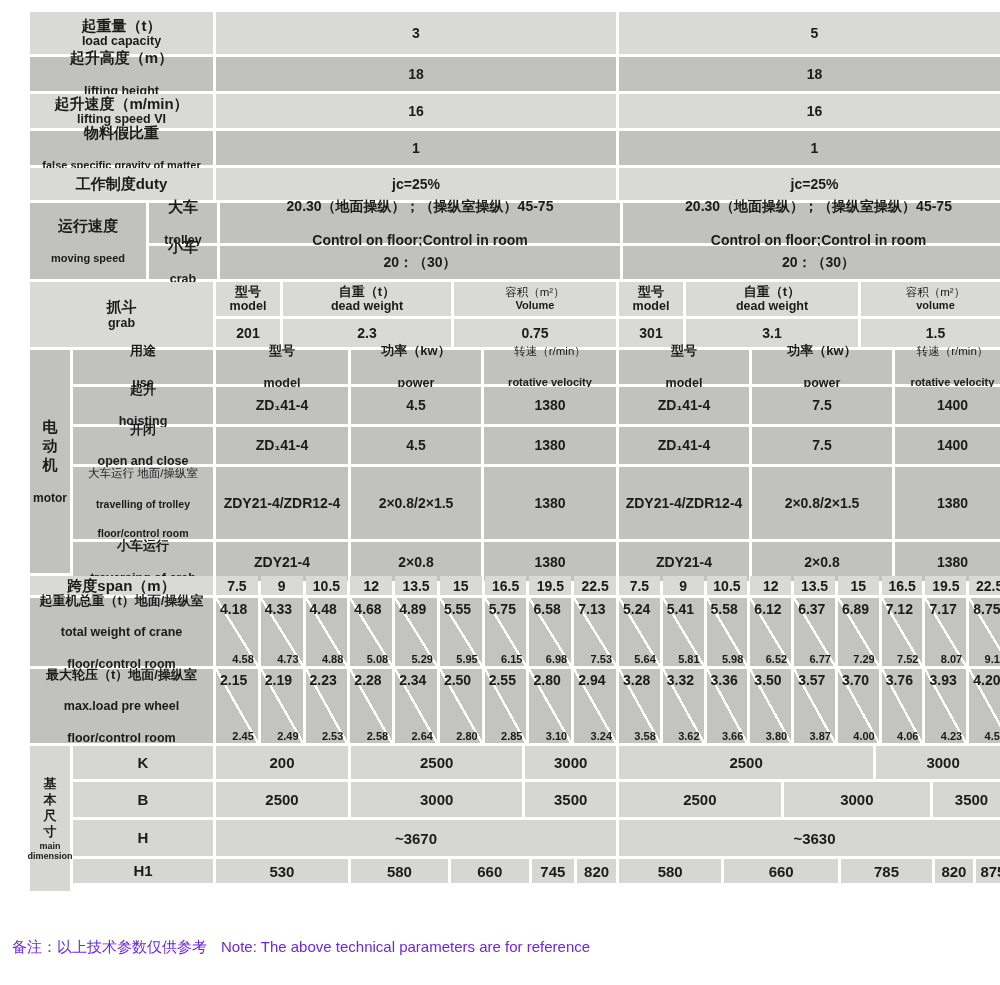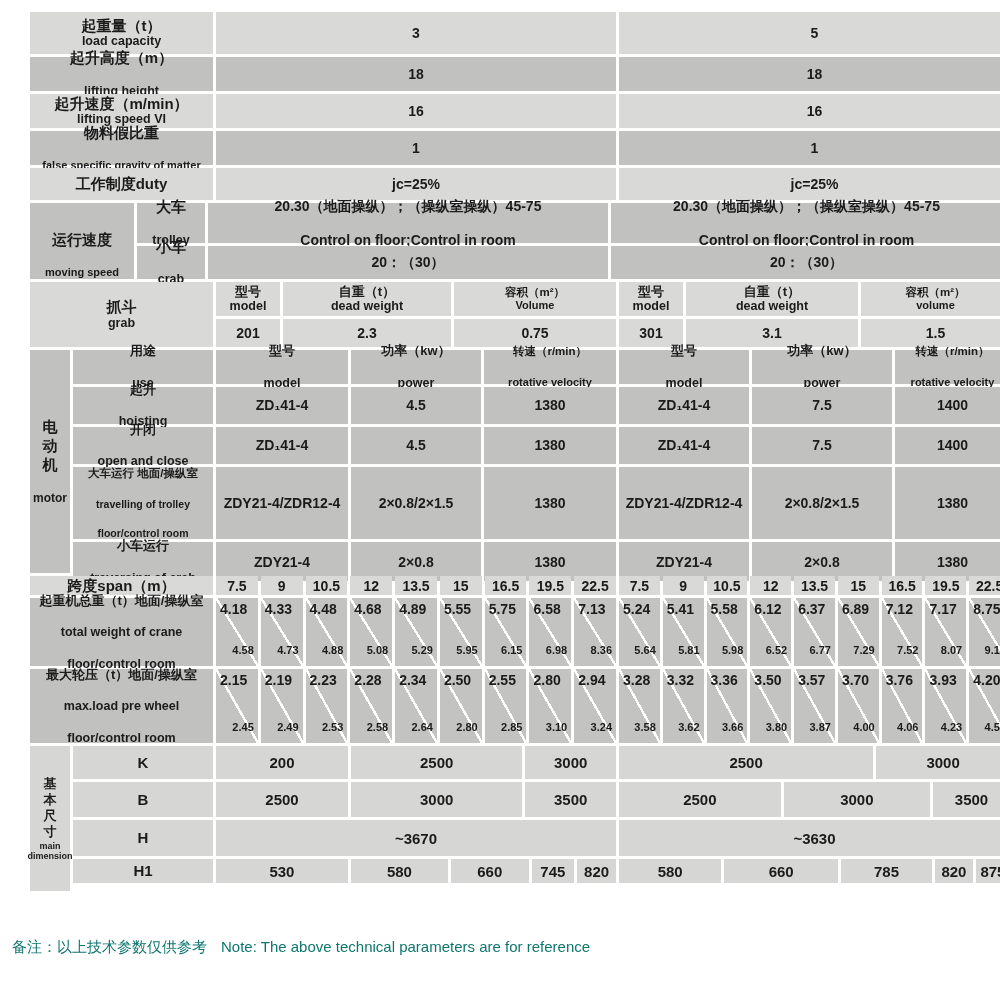--- a/index.html
+++ b/index.html
@@ -17,54 +17,54 @@
         text-align:center;line-height:1.18;min-width:0;}
   .cells{display:flex;gap:3px;min-width:0;}
   
   .bgA{background:#d9d9d8;} 
   .bgB{background:#c1c1c0;gap:17px;} 
   .bgC{background:#d6d6d5;} 
   
   .w-label{width:183px;flex:none;}
   .half-l{width:400px;flex:none;}
   .half-r{width:391px;flex:none;}
-  .w-ms1{width:104px;flex:none;justify-content:flex-end;}
+  .w-ms1{width:116px;flex:none;}
   .w-ms2{width:68px;flex:none;}
   .w-m0{width:40px;flex:none;}
   .w-use{width:140px;flex:none;}
   .gm-l{width:64px;flex:none;}  .gd-l{width:168px;flex:none;} .gv-l{width:162px;flex:none;}
   .gm-r{width:64px;flex:none;}  .gd-r{width:172px;flex:none;} .gv-r{width:149px;flex:none;}
   .mm-l{width:132px;flex:none;} .mp-l{width:130px;flex:none;} .mv-l{width:132px;flex:none;}
   .mm-r{width:130px;flex:none;} .mp-r{width:140px;flex:none;} .mv-r{width:115px;flex:none;}
   
   .zh{font-size:15px;font-weight:bold;}
   .zh-s{font-size:13px;font-weight:bold;}
-  .zh-xs{font-size:11.5px;font-weight:bold;}
+  .zh-xs{font-size:11.5px;font-weight:normal;}
   .en{font-size:12.5px;font-weight:bold;}
   .en-s{font-size:11px;font-weight:bold;}
   .en-xs{font-size:10.5px;font-weight:bold;}
   .val{font-size:14px;font-weight:bold;}
   .val-l{font-size:15px;font-weight:bold;}
   
   .scell{flex:1 1 0;display:flex;align-items:center;justify-content:center;
          font-size:14px;font-weight:bold;background:#d9d9d8;min-width:0;}
   .dcell{flex:1 1 0;position:relative;background-color:#c3c3c2;min-width:0;
          background-image:linear-gradient(to top right,
             rgba(0,0,0,0) calc(50% - 1.2px),
             #ffffff calc(50% - 1.2px), #ffffff calc(50% + 1.2px),
             rgba(0,0,0,0) calc(50% + 1.2px));}
   .dtop{position:absolute;top:3px;left:4px;font-size:14px;font-weight:bold;}
-  .dbot{position:absolute;bottom:10px;right:4px;font-size:11px;font-weight:bold;}
+  .dbot{position:absolute;bottom:1px;right:4px;font-size:11px;font-weight:bold;}
   .dimcell{flex:1 1 0;display:flex;align-items:center;justify-content:center;
            font-size:15px;font-weight:bold;min-width:0;}
   
   .vstack{font-size:15px;font-weight:bold;line-height:1.25;}
   .vsmall{font-size:12px;font-weight:bold;line-height:1.1;}
   .vtiny{font-size:9px;font-weight:bold;line-height:1.15;}
-  .note{position:absolute;left:12px;top:938px;font-size:15px;color:#0f766e;}
+  .note{position:absolute;left:12px;top:938px;font-size:15px;color:#6d28d9;}
   .note span{margin-right:14px;}
 </style>
 </head>
 <body>
 
 <div class="tbl">
 
   <div class="band" style="height:42px">
     <div class="cell w-label bgA">
       <div class="zh">起重量（t）</div>
@@ -337,21 +337,21 @@
         <div class="dcell">
           <span class="dtop">5.75</span>
           <span class="dbot">6.15</span>
         </div>
         <div class="dcell">
           <span class="dtop">6.58</span>
           <span class="dbot">6.98</span>
         </div>
         <div class="dcell">
           <span class="dtop">7.13</span>
-          <span class="dbot">8.36</span>
+          <span class="dbot">7.53</span>
         </div>
       </div>
     <div class="cells half-r">
         <div class="dcell">
           <span class="dtop">5.24</span>
           <span class="dbot">5.64</span>
         </div>
         <div class="dcell">
           <span class="dtop">5.41</span>
           <span class="dbot">5.81</span>

